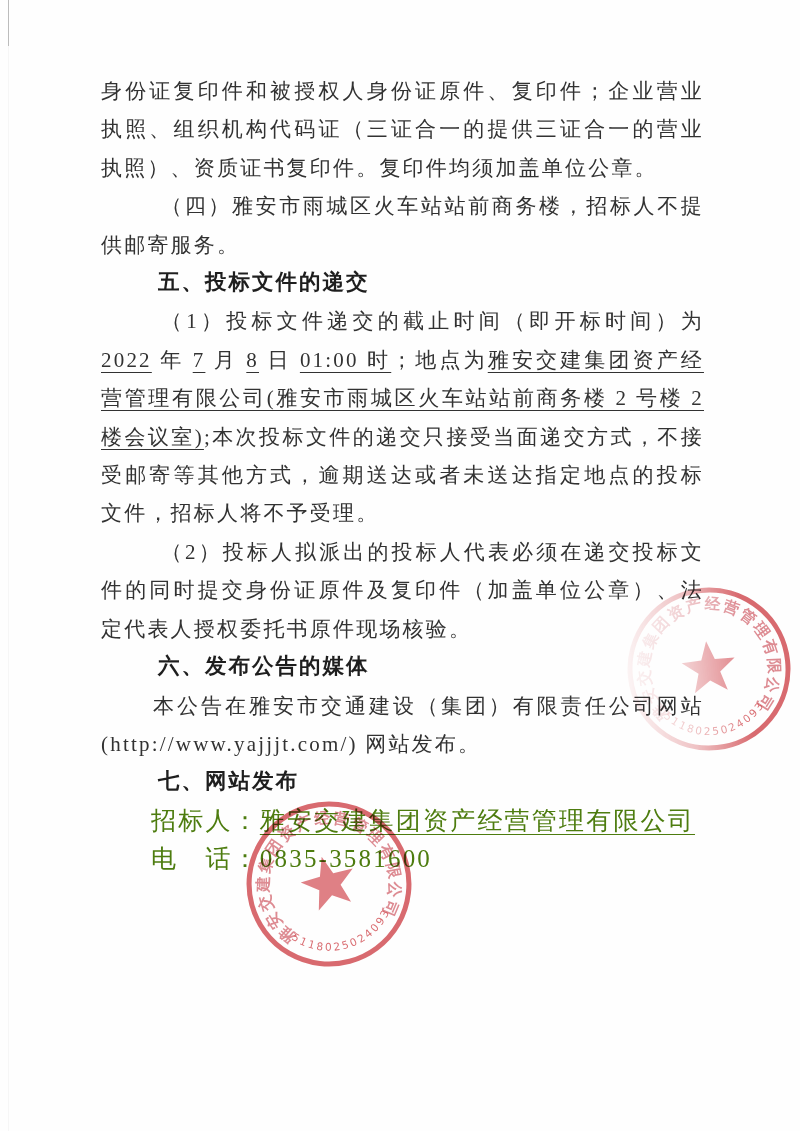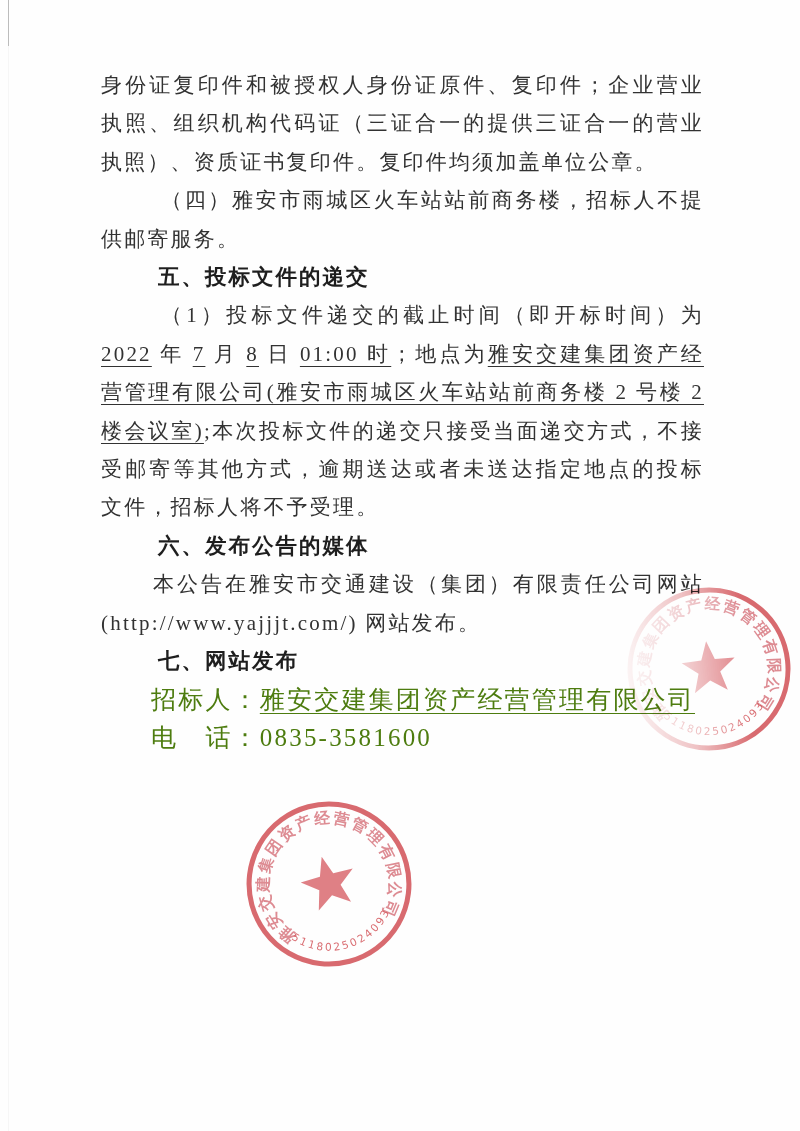--- a/index.html
+++ b/index.html
@@ -13,37 +13,37 @@
   }
   .scan-edge-left {
     position:absolute; left:8px; top:0; width:1px; height:46px;
     background:rgba(120,120,120,.45);
   }
   .scan-edge-left-faint {
     position:absolute; left:8px; top:0; width:1px; height:100%;
     background:rgba(120,120,120,.06);
   }
   .content {
-    position:absolute; left:101px; top:66px; width:603px;
+    position:absolute; left:101px; top:72px; width:603px;
     z-index:1;
   }
   p.body {
     margin:0;
     font-size:21px;
     line-height:38.4px;
     letter-spacing:2.2px;
     text-align:justify;
     color:#323232;
   }
   p.indent { text-indent:60px; }
   p.indent-sm { text-indent:52px; }
   h3.sec {
     margin:0;
     padding-left:57px;
-    font-family:Liberation Sans, sans-serif;
+    font-family:Liberation Mono, monospace;
     font-weight:bold;
     font-size:21.5px;
     line-height:38.4px;
     letter-spacing:2px;
     color:#1e1e1e;
   }
   .ul {
     text-decoration:underline;
     text-decoration-thickness:1.4px;
     text-underline-offset:5px;
@@ -92,20 +92,21 @@
 <div class="page">
   <div class="scan-edge-left"></div>
   <div class="scan-edge-left-faint"></div>
 
   <div class="content">
     <p class="body"><span>身份证复印件和被授权人身份证原件、复印件；企业营业执照、组织机构代码证（三证合一的提供三证合一的营业执照）、资质证书复印件。复印件均须加盖单位公章。</span></p>
     <p class="body indent"><span>（四）雅安市雨城区火车站站前商务楼，招标人不提供邮寄服务。</span></p>
 
     <h3 class="sec">五、投标文件的递交</h3>
     <p class="body indent"><span>（1）投标文件递交的截止时间（即开标时间）为 </span><span class="ul">2022</span><span> 年 </span><span class="ul">7</span><span> 月 </span><span class="ul">8</span><span> 日 </span><span class="ul">01:00 时</span><span>；地点为</span><span class="ul">雅安交建集团资产经营管理有限公司(雅安市雨城区火车站站前商务楼 2 号楼 2 楼会议室)</span><span>;本次投标文件的递交只接受当面递交方式，不接受邮寄等其他方式，逾期送达或者未送达指定地点的投标文件，招标人将不予受理。</span></p>
+    <p class="body indent"><span>（2）投标人拟派出的投标人代表必须在递交投标文件的同时提交身份证原件及复印件（加盖单位公章）、法定代表人授权委托书原件现场核验。</span></p>
 
     <h3 class="sec">六、发布公告的媒体</h3>
     <p class="body indent-sm"><span>本公告在雅安市交通建设（集团）有限责任公司网站 (http://www.yajjjt.com/) 网站发布。</span></p>
 
     <h3 class="sec">七、网站发布</h3>
 
     <div class="contact">
       <div class="contact-row">
         <span class="label">招标人：</span><span class="value ul">雅安交建集团资产经营管理有限公司</span>
       </div>

